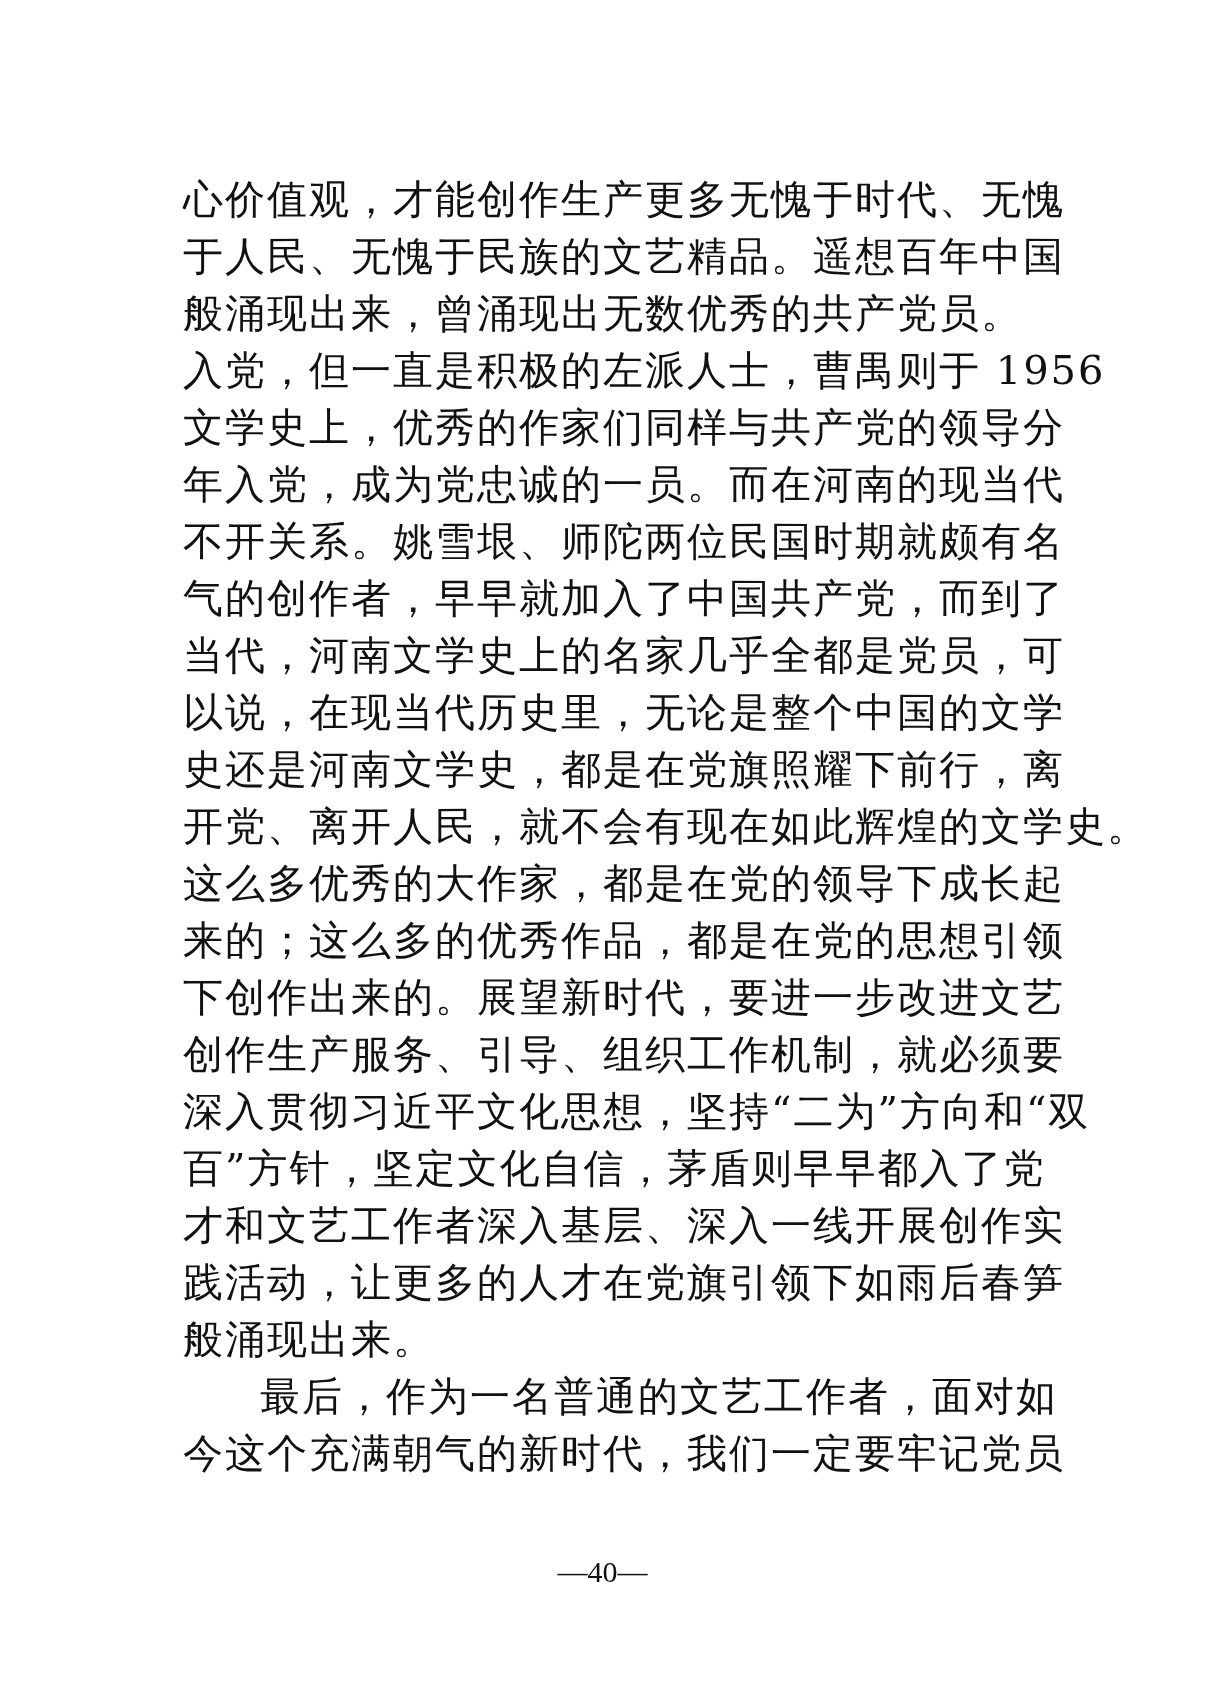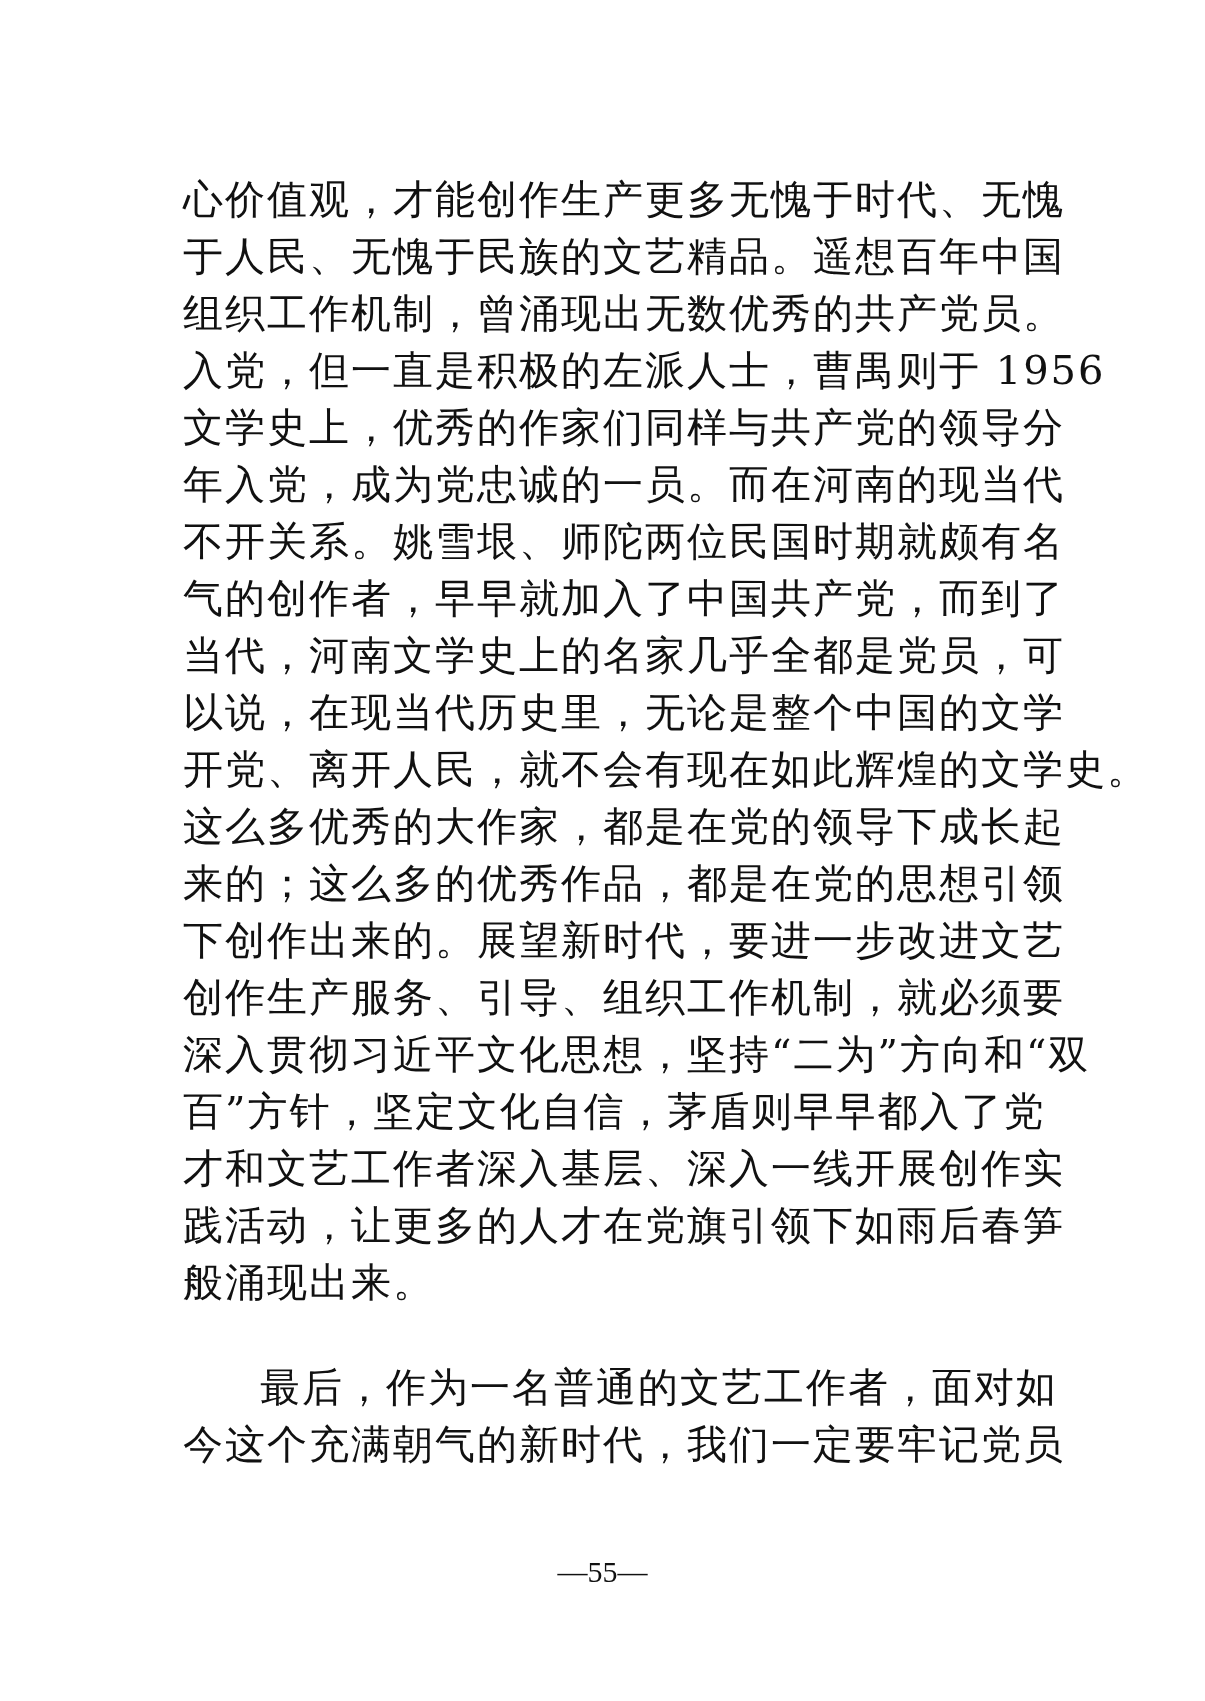--- a/index.html
+++ b/index.html
@@ -36,57 +36,57 @@
     white-space: nowrap;
     text-align: justify;
     text-align-last: justify;
     letter-spacing: 2px;
   }
   .line.last {
     text-align-last: left;
   }
   .line.indent {
     padding-left: 77px;
-    margin-top: 48px;
   }
   .page-number {
     position: absolute;
     left: 0;
     width: 1205px;
     top: 1555px;
     text-align: center;
     font-family: "Liberation Serif", "DejaVu Serif", serif;
     font-size: 30px;
     line-height: 34px;
     color: #111111;
   }
 </style>
 </head>
 <body>
 
 <div class="page">
   <div class="text-block">
     <span class="line">心价值观，才能创作生产更多无愧于时代、无愧</span>
     <span class="line">于人民、无愧于民族的文艺精品。遥想百年中国</span>
-    <span class="line">组织工作机制，曾涌现出无数优秀的共产党员。</span>
+    <span class="line">般涌现出来，曾涌现出无数优秀的共产党员。</span>
     <span class="line">入党，但一直是积极的左派人士，曹禺则于 1956</span>
     <span class="line">文学史上，优秀的作家们同样与共产党的领导分</span>
     <span class="line">年入党，成为党忠诚的一员。而在河南的现当代</span>
     <span class="line">不开关系。姚雪垠、师陀两位民国时期就颇有名</span>
     <span class="line">气的创作者，早早就加入了中国共产党，而到了</span>
     <span class="line">当代，河南文学史上的名家几乎全都是党员，可</span>
     <span class="line">以说，在现当代历史里，无论是整个中国的文学</span>
+    <span class="line">史还是河南文学史，都是在党旗照耀下前行，离</span>
     <span class="line">开党、离开人民，就不会有现在如此辉煌的文学史。</span>
     <span class="line">这么多优秀的大作家，都是在党的领导下成长起</span>
     <span class="line">来的；这么多的优秀作品，都是在党的思想引领</span>
     <span class="line">下创作出来的。展望新时代，要进一步改进文艺</span>
     <span class="line">创作生产服务、引导、组织工作机制，就必须要</span>
     <span class="line">深入贯彻习近平文化思想，坚持“二为”方向和“双</span>
     <span class="line">百”方针，坚定文化自信，茅盾则早早都入了党</span>
     <span class="line">才和文艺工作者深入基层、深入一线开展创作实</span>
     <span class="line">践活动，让更多的人才在党旗引领下如雨后春笋</span>
     <span class="line last">般涌现出来。</span>
     <span class="line indent">最后，作为一名普通的文艺工作者，面对如</span>
     <span class="line">今这个充满朝气的新时代，我们一定要牢记党员</span>
   </div>
 
-  <div class="page-number">—55—</div>
+  <div class="page-number">—40—</div>
 </div>
 
 </body></html>

